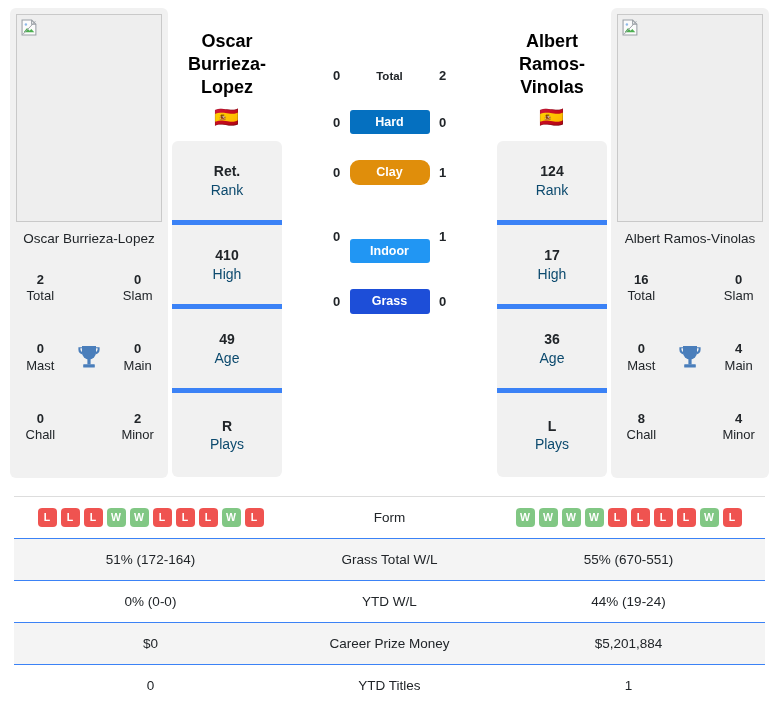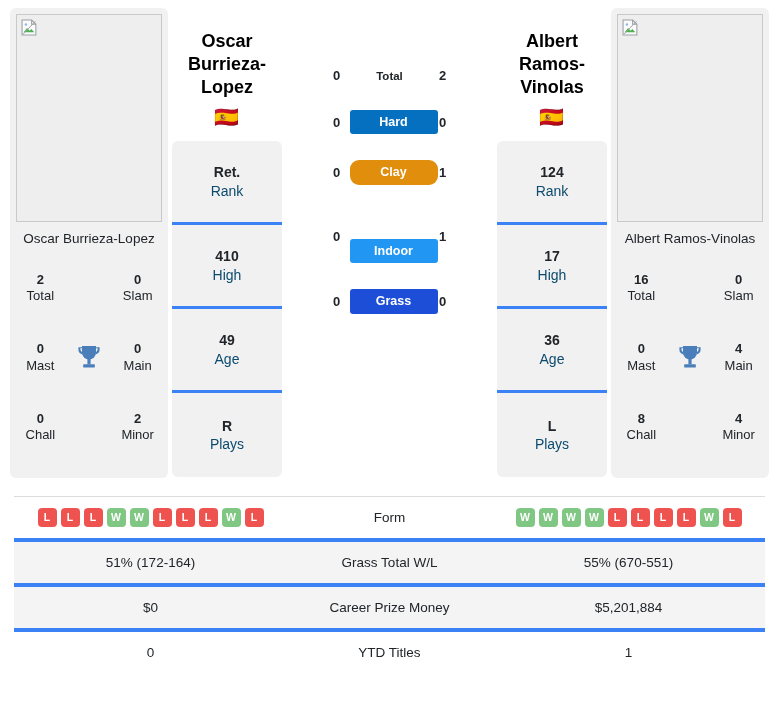--- a/index.html
+++ b/index.html
@@ -129,21 +129,21 @@
     border-radius: 6px;
     overflow: hidden;
   }
   .stat-cell {
     height: 84px;
     box-sizing: border-box;
     display: flex;
     flex-direction: column;
     align-items: center;
     justify-content: center;
-    border-bottom: 3px solid #3b82f6;
+    border-bottom: 5px solid #3b82f6;
     line-height: 1.3;
   }
   .stat-cell:last-child { border-bottom: none; }
   .stat-val {
     font-size: 14px;
     font-weight: bold;
     color: #212529;
   }
   .stat-lab {
     font-size: 14px;
@@ -179,21 +179,21 @@
     width: 80px;
     text-align: center;
   }
   .h2h-mid-plain {
     font-size: 11.5px;
     font-weight: bold;
     color: #212529;
   }
   .surf-badge {
     display: block;
-    width: 88px;
+    width: 80px;
     padding: 5px 0;
     border-radius: 3px;
     color: #ffffff;
     font-size: 12.5px;
     font-weight: bold;
     text-align: center;
     line-height: 1.15;
   }
 
   
@@ -211,21 +211,21 @@
     width: 751px;
     border-collapse: collapse;
     table-layout: fixed;
   }
   table.compare td {
     height: 41px;
     vertical-align: middle;
     text-align: center;
     font-size: 13.5px;
     color: #212529;
-    border-top: 4px solid #3b82f6;
+    border-top: 1px solid #3b82f6;
     padding: 0;
   }
   table.compare tr:first-child td { border-top: 1px solid #dddddd; }
   table.compare tr.shade td { background: #f4f4f4; }
   td.mid-lab {
     font-weight: normal;
     font-size: 13.5px;
     width: 205px;
   }
   td.side { width: 273px; }
@@ -484,20 +484,25 @@
                 <div class="form-badge form-l">L</div>
                 <div class="form-badge form-w">W</div>
                 <div class="form-badge form-l">L</div>
               </div>
           </td>
         </tr>
         <tr class="shade">
           <td class="side">51% (172-164)</td>
           <td class="mid-lab">Grass Total W/L</td>
           <td class="side">55% (670-551)</td>
+        </tr>
+        <tr>
+          <td class="side">0% (0-0)</td>
+          <td class="mid-lab">YTD W/L</td>
+          <td class="side">44% (19-24)</td>
         </tr>
         <tr class="shade">
           <td class="side">$0</td>
           <td class="mid-lab">Career Prize Money</td>
           <td class="side">$5,201,884</td>
         </tr>
         <tr>
           <td class="side">0</td>
           <td class="mid-lab">YTD Titles</td>
           <td class="side">1</td>

